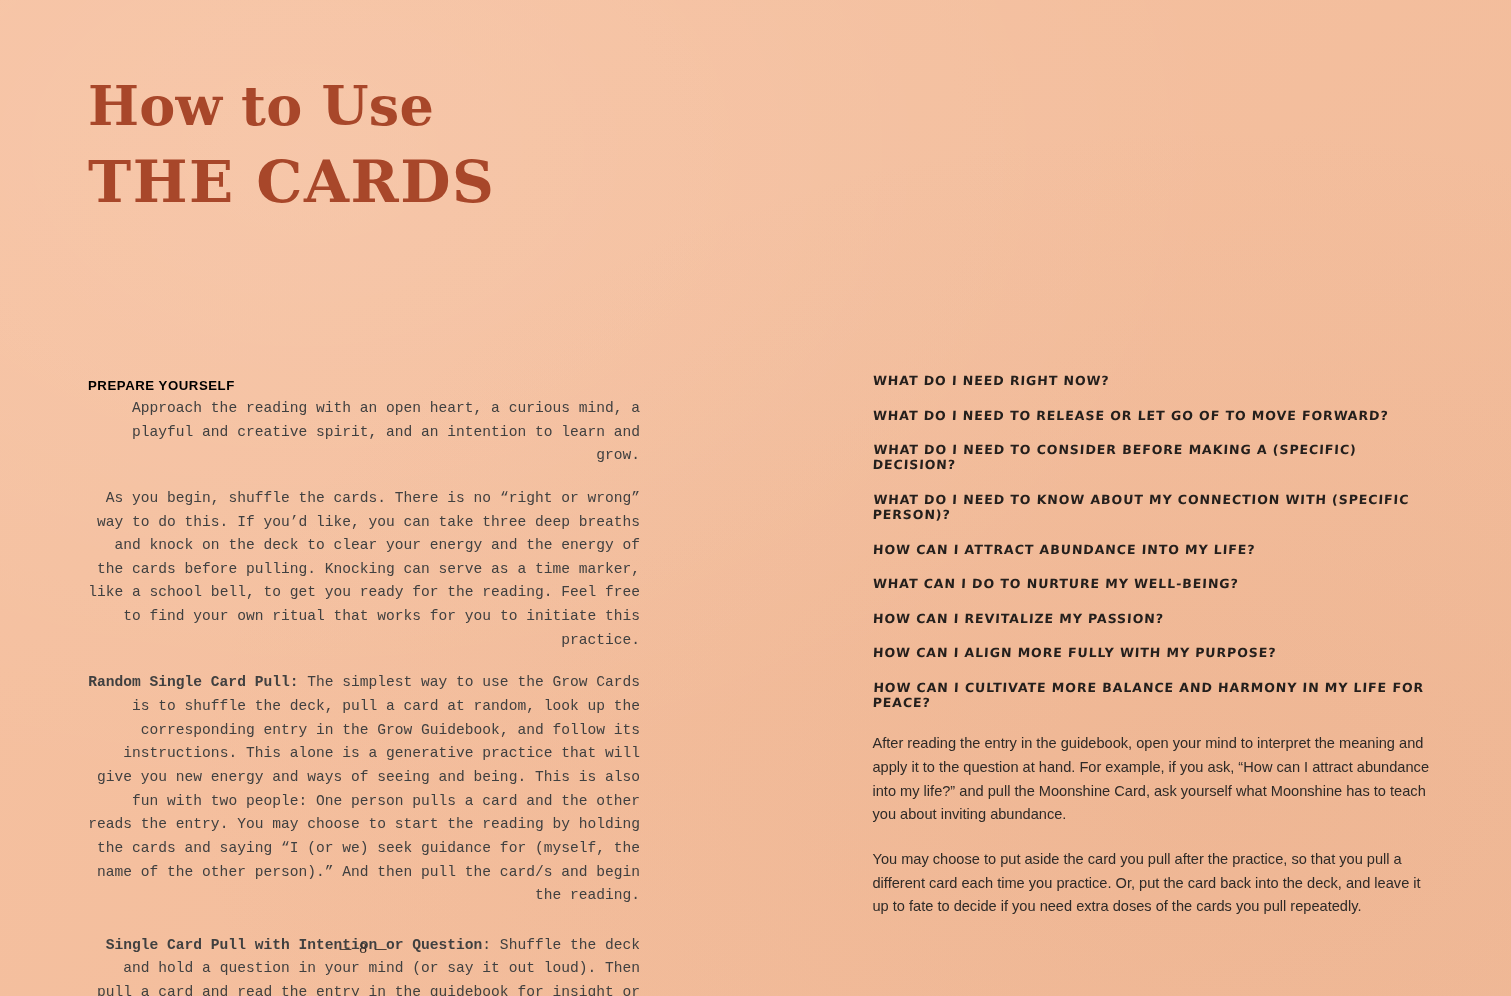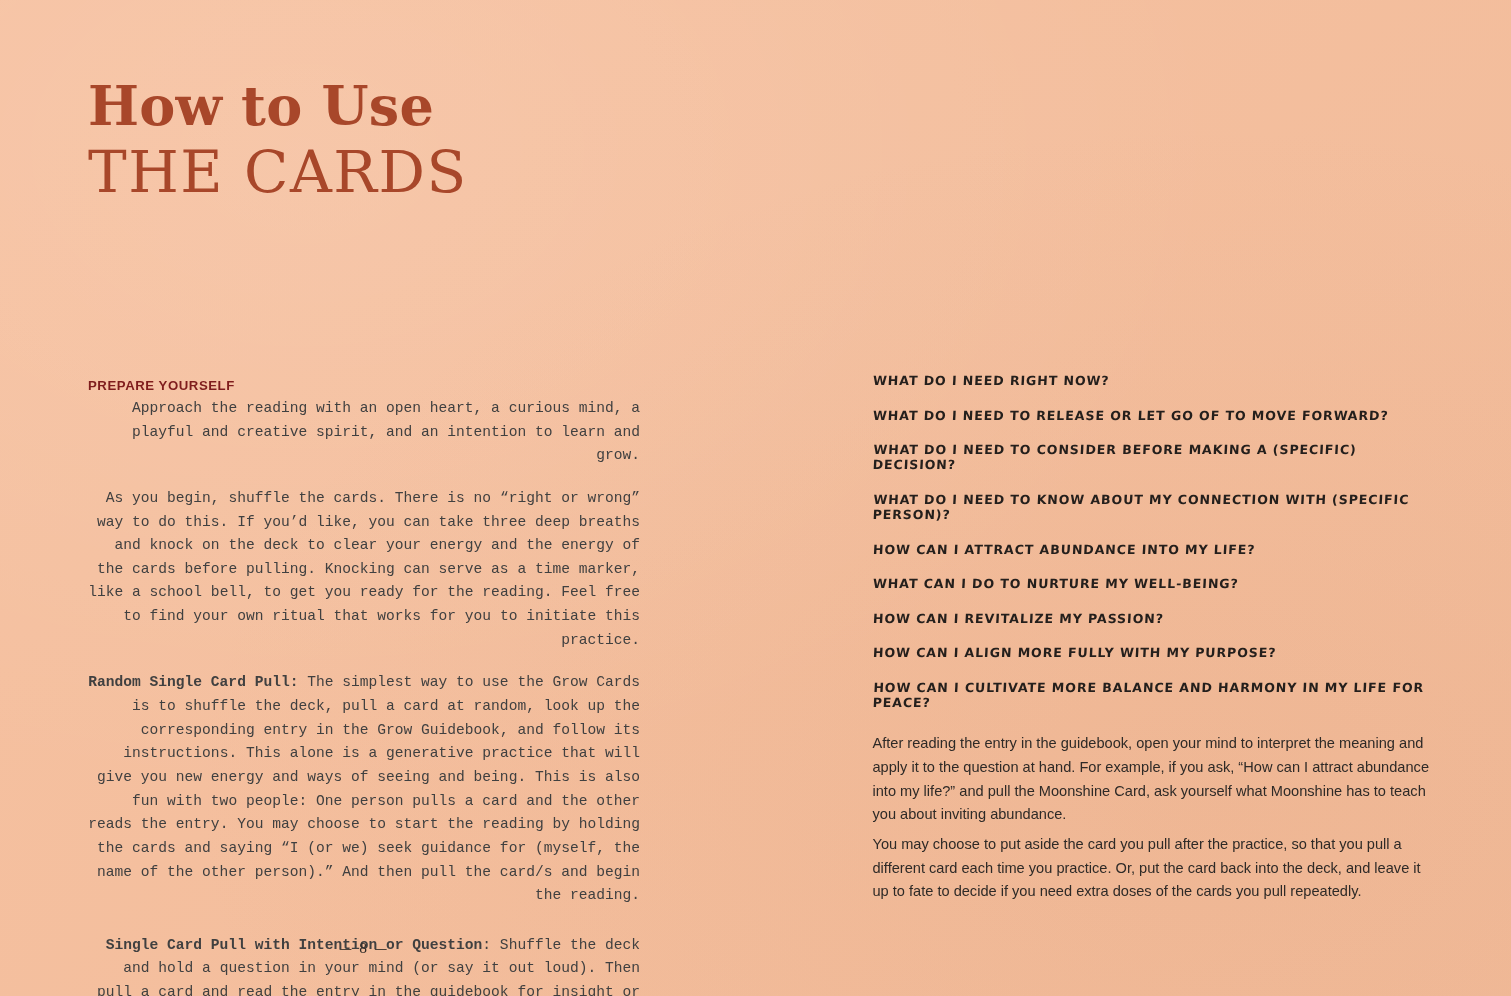--- a/index.html
+++ b/index.html
@@ -48,44 +48,44 @@
     font-family: "DejaVu Serif", serif;
     font-size: 54px;
     font-weight: 700;
     letter-spacing: 0.2px;
     line-height: 1.05;
     color: #a8472a;
   }
   .title-line2 {
     font-family: "DejaVu Serif", serif;
     font-size: 58px;
-    font-weight: 400;
+    font-weight: 700;
     letter-spacing: 1.5px;
     line-height: 1.15;
-    margin-top: 4px;
+    margin-top: 14px;
     color: #a8472a;
   }
 
   
   .body-col {
     position: absolute;
     left: 88px;
     top: 378px;
     width: 552px;
     color: #2e2a27;
   }
   .sec {
     margin-bottom: 19px;
   }
   .sec:last-child { margin-bottom: 17px; }
   .sec-head {
     font-size: 13.2px;
     font-weight: 700;
     letter-spacing: 0.55px;
-    color: #7f1d1d;
+    color: #000000;
     margin-bottom: 4px;
   }
   .sec-body {
     font-size: 14.6px;
     line-height: 1.62;
     color: #404040;
     text-align: right;
     font-family: Liberation Mono, monospace;
   }
   .lead {
@@ -115,21 +115,21 @@
     color: #241f1c;
     margin-bottom: 19.5px;
     transform: skewX(-3deg);
     font-variant: small-caps;
     text-transform: uppercase;
   }
   .para {
     font-size: 14.6px;
     line-height: 1.62;
     color: #2e2a27;
-    margin-bottom: 6px;
+    margin-bottom: 21px;
   }
   .para:last-child { margin-bottom: 0; }
 
   
   .folio {
     position: absolute;
     bottom: 40px;
     font-size: 13px;
     letter-spacing: 1.4px;
     color: #2e2a27;

